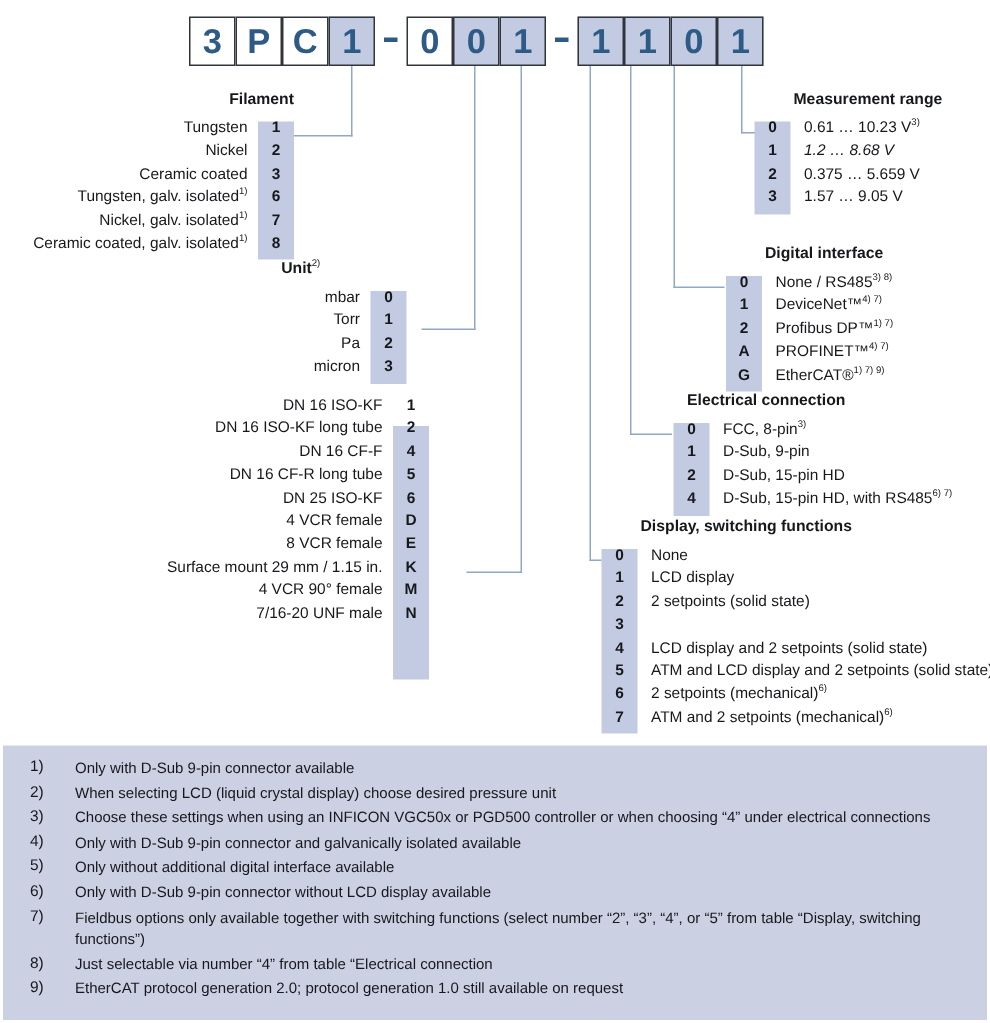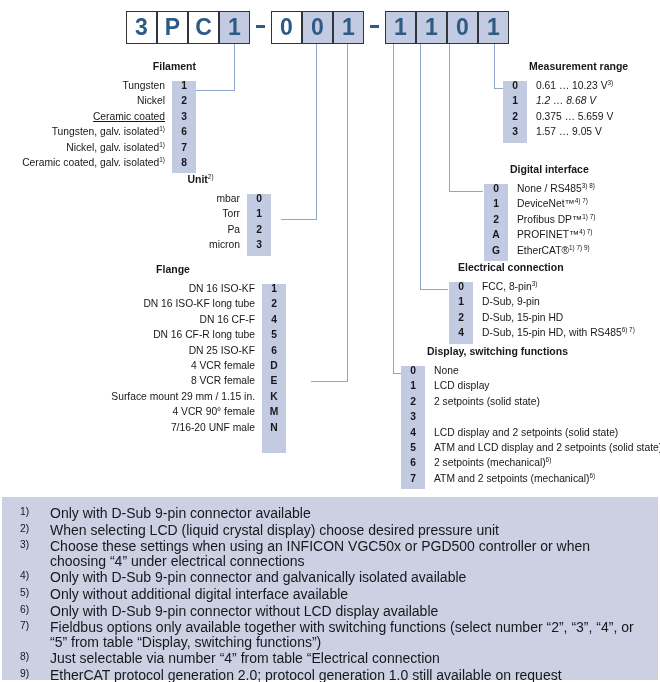--- a/index.html
+++ b/index.html
@@ -69,21 +69,21 @@
     width: 656px; height: 183px;
     background: #ccd0e3;
     padding: 9px 10px 4px 10px;
   }
   .fn { position: relative; padding-left: 38px; margin-bottom: 2px; }
   .fn-num {
     position: absolute; left: 8px; top: 0;
     font-size: 10.3px; color: #16181c;
   }
   .fn-text {
-    font-size: 14px; color: #16181c; line-height: 14.6px;
+    font-size: 10px; color: #16181c; line-height: 14.6px;
     display: block;
   }
 </style>
 </head>
 <body>
 
 <div id="root">
 
   <div class="codebar">
     <div class="cbox" style="left:126px">3</div>
@@ -129,21 +129,21 @@
     <div class="ocode-strip" style="left:172px; top:21px; height:92.4px;"></div>
     <div class="orow">
       <span class="olabel" style="right:55px;"><span>Tungsten</span></span>
       <span class="ocode" style="left:172px; background:transparent;">1</span>
     </div>
     <div class="orow">
       <span class="olabel" style="right:55px;"><span>Nickel</span></span>
       <span class="ocode" style="left:172px; background:transparent;">2</span>
     </div>
     <div class="orow">
-      <span class="olabel" style="right:55px;text-decoration:underline;"><span>Ceramic coated</span></span>
+      <span class="olabel" style="right:55px;"><span>Ceramic coated</span></span>
       <span class="ocode" style="left:172px; background:transparent;">3</span>
     </div>
     <div class="orow">
       <span class="olabel" style="right:55px;"><span>Tungsten, galv. isolated</span><sup>1)</sup></span>
       <span class="ocode" style="left:172px; background:transparent;">6</span>
     </div>
     <div class="orow">
       <span class="olabel" style="right:55px;"><span>Nickel, galv. isolated</span><sup>1)</sup></span>
       <span class="ocode" style="left:172px; background:transparent;">7</span>
     </div>
@@ -170,23 +170,20 @@
       <span class="olabel" style="right:55px;"><span>Pa</span></span>
       <span class="ocode" style="left:117px; background:transparent;">2</span>
     </div>
     <div class="orow">
       <span class="olabel" style="right:55px;"><span>micron</span></span>
       <span class="ocode" style="left:117px; background:transparent;">3</span>
     </div>
   </div>
 
   <div class="opt left" style="left:60px; top:263px; width:250px;">
-    <div class="ohead" style="width:226px; text-align:center;">
-      <span>Flange</span>
-    </div>
     <div class="ocode-strip" style="left:202px; top:21px; height:169.4px;"></div>
     <div class="orow">
       <span class="olabel" style="right:55px;"><span>DN 16 ISO-KF</span></span>
       <span class="ocode" style="left:202px; background:transparent;">1</span>
     </div>
     <div class="orow">
       <span class="olabel" style="right:55px;"><span>DN 16 ISO-KF long tube</span></span>
       <span class="ocode" style="left:202px; background:transparent;">2</span>
     </div>
     <div class="orow">

